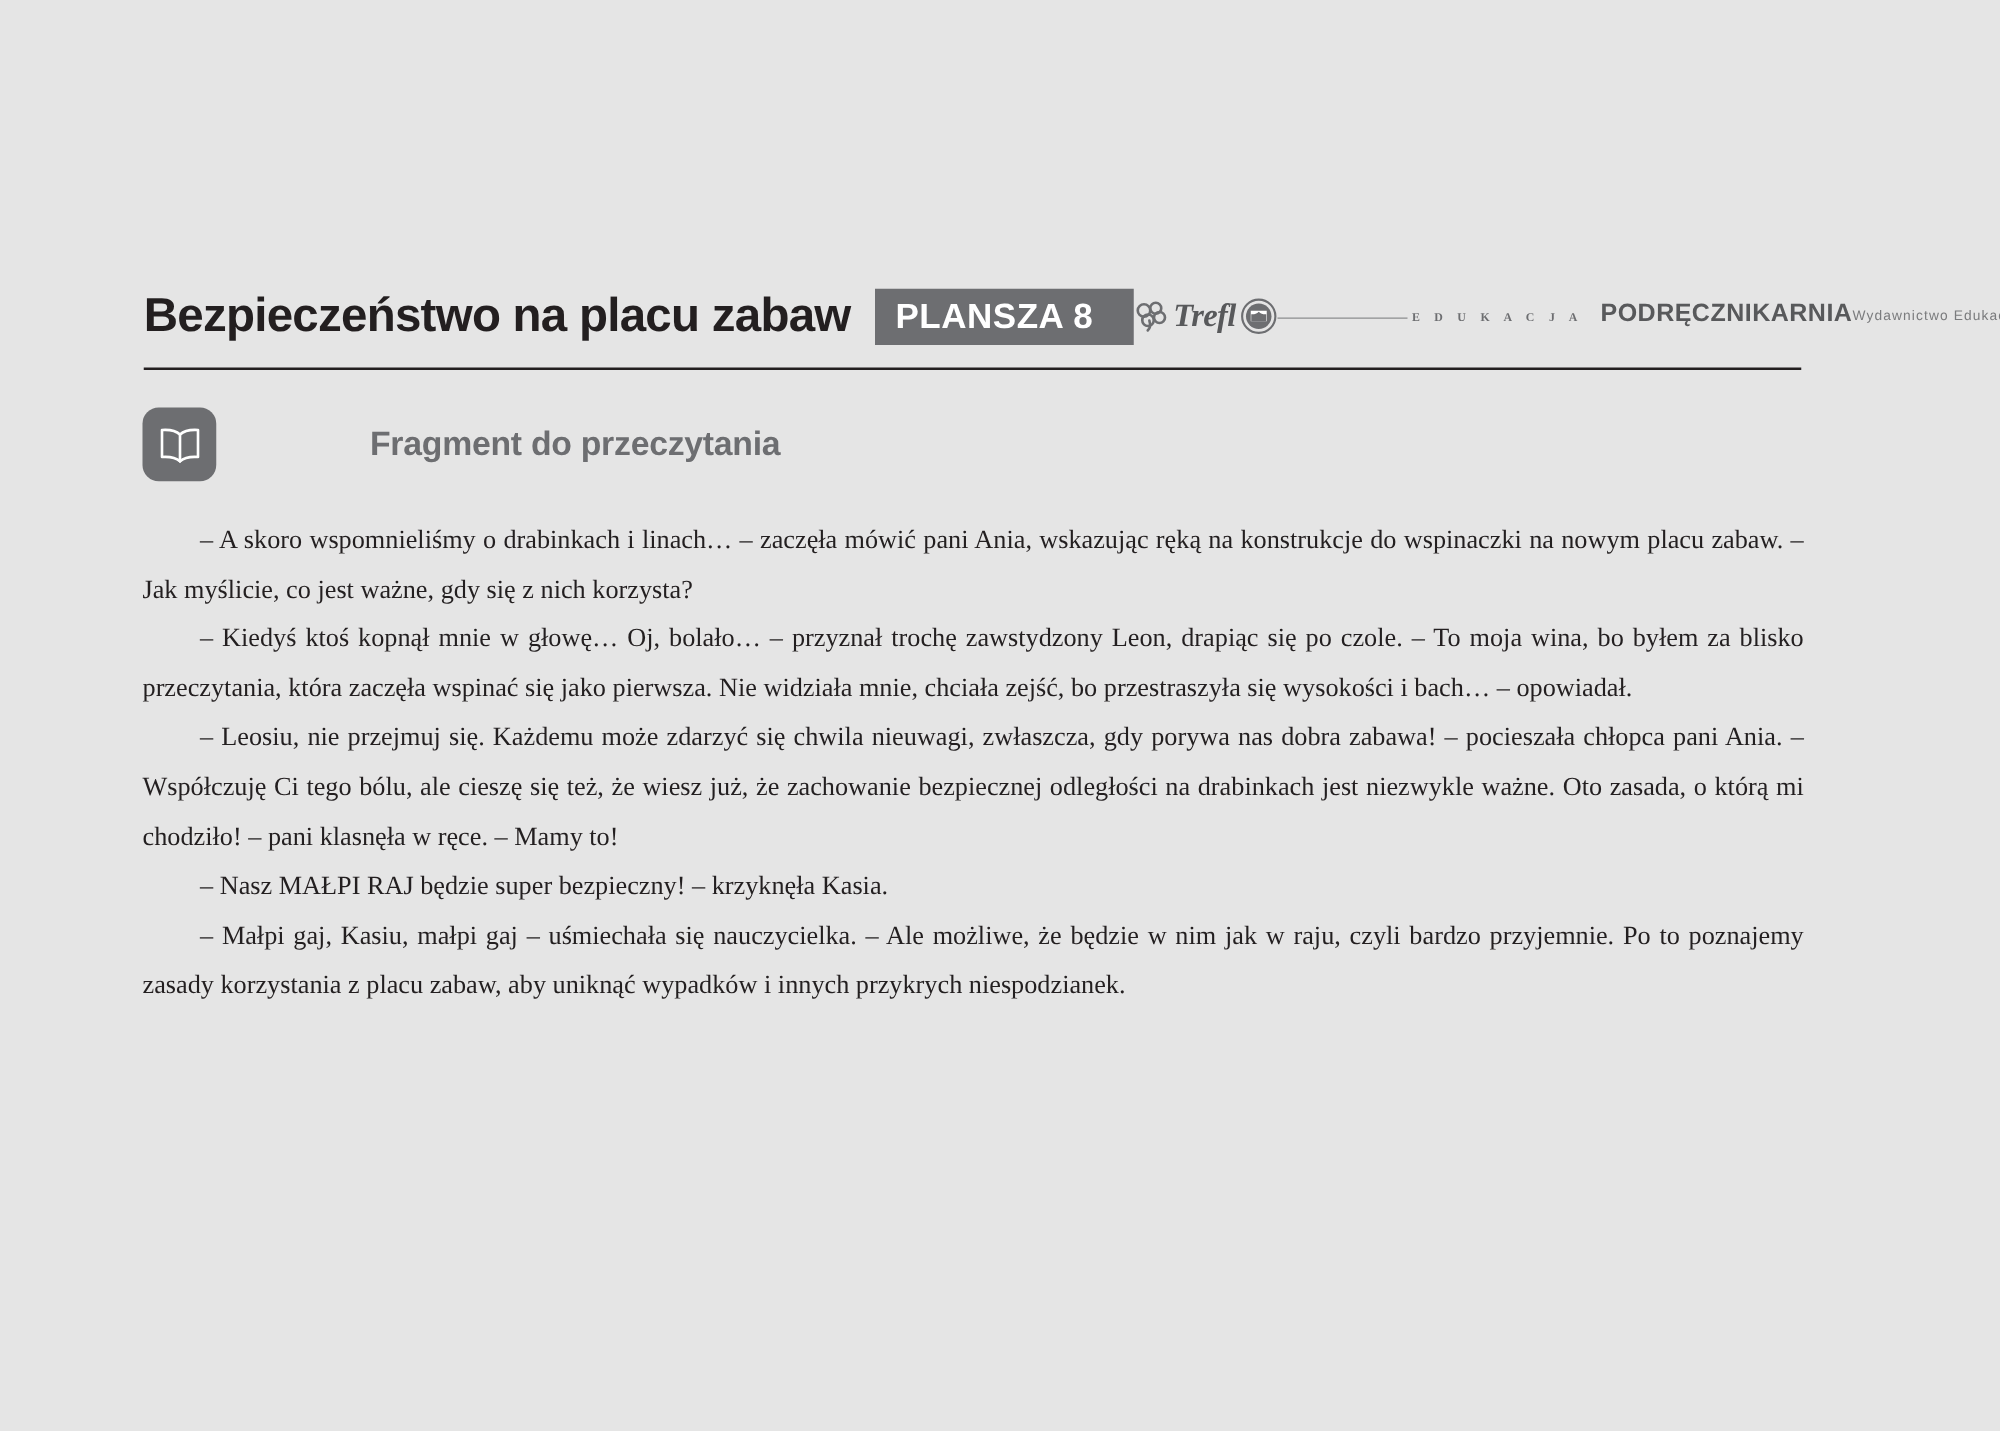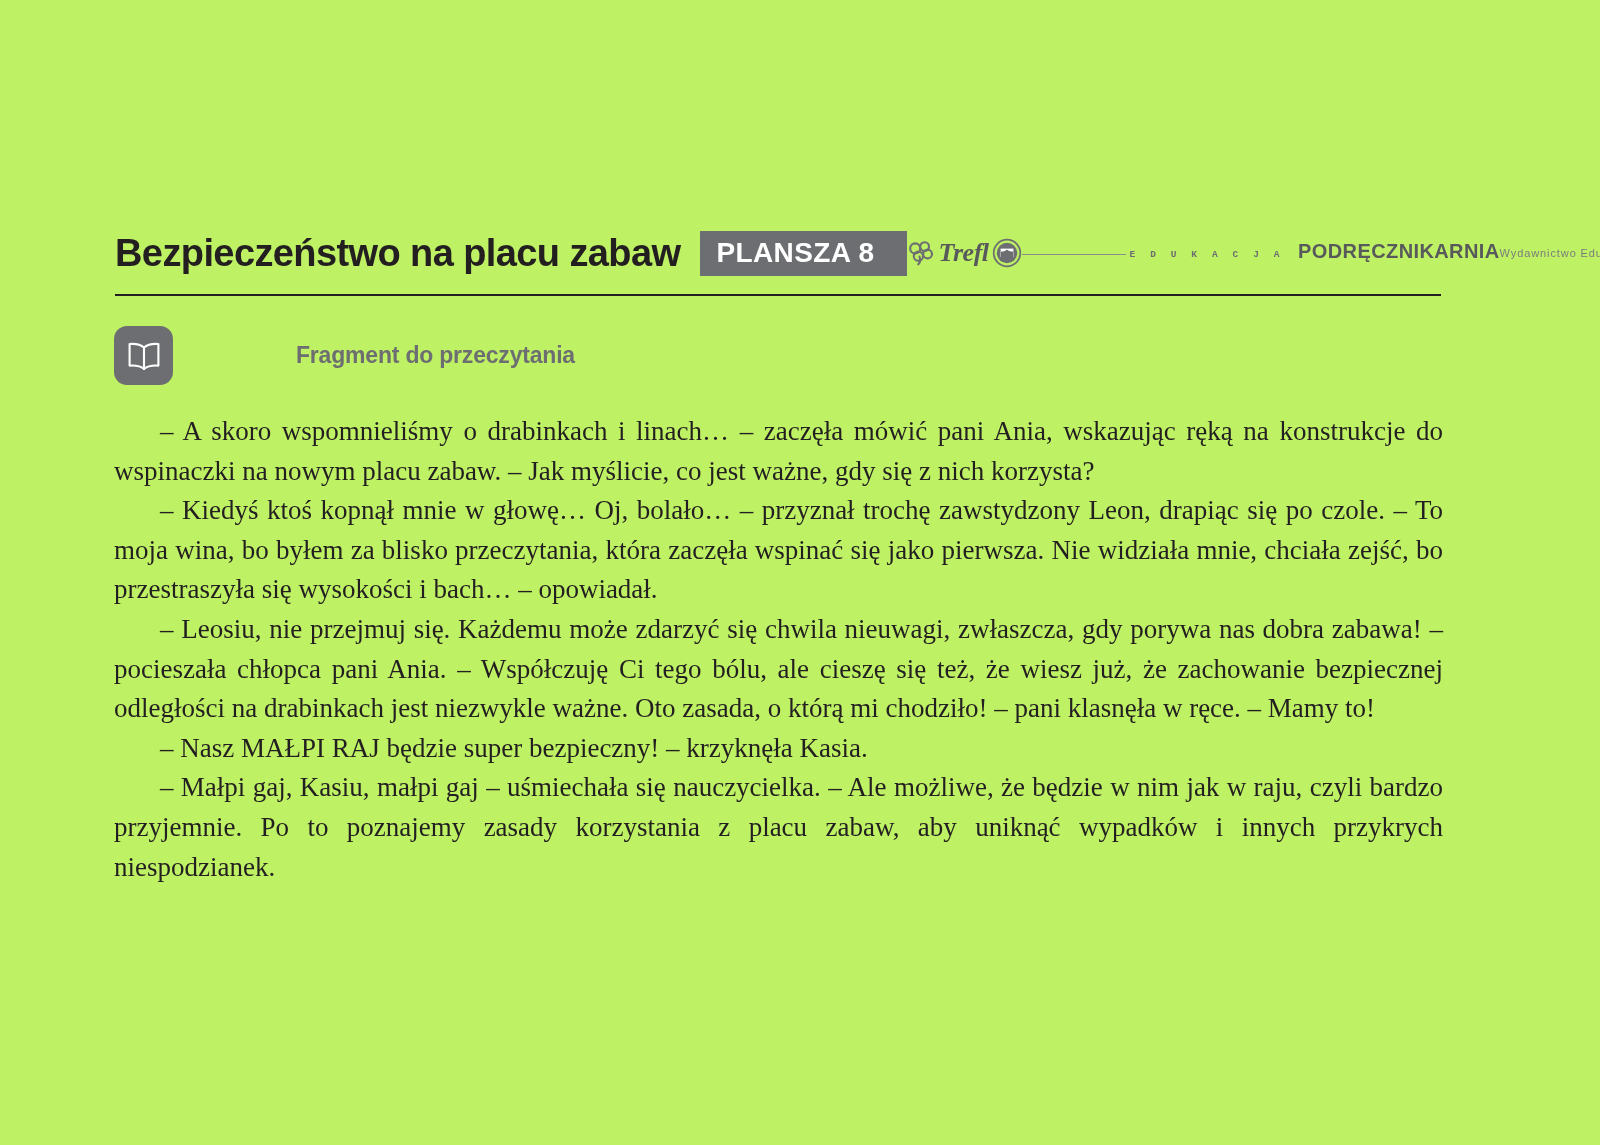--- a/index.html
+++ b/index.html
@@ -13,21 +13,21 @@
     height: 1145px;
     overflow: hidden;
     font-family: "Liberation Sans", sans-serif;
     -webkit-font-smoothing: antialiased;
   }
 
   .page {
     position: relative;
     width: 1600px;
     height: 1145px;
-    background: #bef264;
+    background: #e5e5e5;
     box-sizing: border-box;
   }
 
   
   .header {
     position: absolute;
     left: 115px;
     top: 222px;
     width: 1325px;
     height: 62px;
@@ -100,21 +100,21 @@
     margin-left: 3px;
     display: block;
   }
   .trefl-rule {
     width: 104px;
     height: 1px;
     background: #8c8d8f;
     margin-top: 3px;
   }
   .trefl-edukacja {
-    font-family: Liberation Mono, monospace;
+    font-family: Liberation Serif, serif;
     font-size: 9.5px;
     font-weight: bold;
     letter-spacing: 4.6px;
     color: #6d6e71;
     margin-top: 3px;
     padding-left: 4px;
     text-align: right;
   }
 
   .podrecznikarnia {
@@ -164,36 +164,36 @@
     border-radius: 13px;
     background: #6d6e71;
     display: flex;
     align-items: center;
     justify-content: center;
     flex: 0 0 auto;
   }
   .section-title {
     margin-left: 123px;
     font-family: "Liberation Sans", sans-serif;
-    font-size: 23px;
+    font-size: 27px;
     font-weight: bold;
     letter-spacing: -0.2px;
     color: #6d6e71;
     line-height: 1;
     white-space: nowrap;
   }
 
   
   .body-text {
     position: absolute;
     left: 114px;
     top: 412px;
     width: 1329px;
     font-family: "Liberation Serif", serif;
-    font-size: 27px;
+    font-size: 21px;
     line-height: 39.6px;
     color: #231f20;
     text-align: justify;
     text-justify: inter-word;
   }
   .body-text p {
     margin: 0;
     text-indent: 46px;
     hyphens: none;
   }

